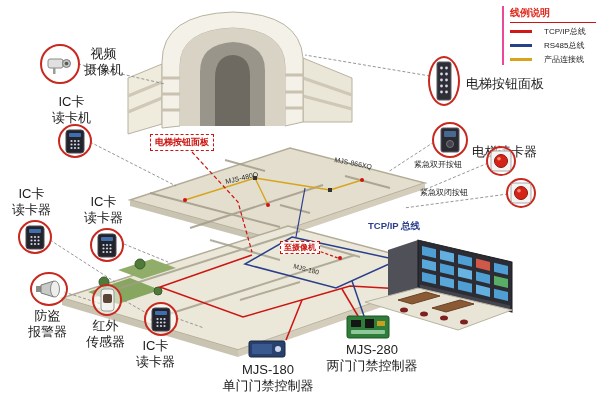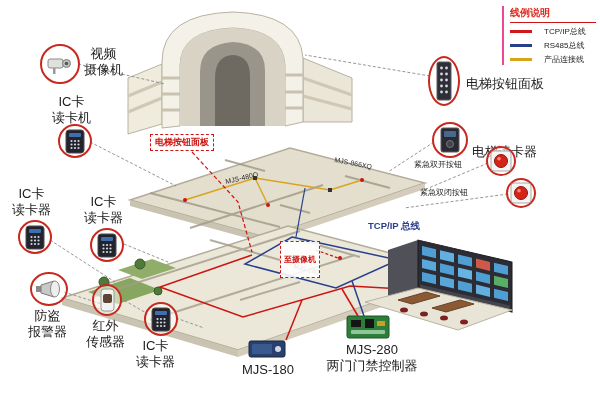--- a/index.html
+++ b/index.html
@@ -8,21 +8,21 @@
   .stage { position:relative; width:600px; height:400px; background:#ffffff; overflow:hidden; }
   .abs { position:absolute; }
   svg.scene { position:absolute; left:0; top:0; z-index:1; }
   .ui { z-index:3; }
   .lbl { font-size:13px; color:#1c1c1c; line-height:1.25; text-align:center; }
   .lbl .ln { display:block; white-space:nowrap; }
   .lbl.sm { font-size:8px; }
   .callout { border:2px solid #c8281e; border-radius:50%; display:flex; align-items:center; justify-content:center; background:rgba(255,255,255,.55); }
   .red-tag { border:1px dashed #cc1411; color:#cc1411; background:rgba(255,255,255,.88);
              font-size:9px; font-weight:bold; padding:1px 4px; white-space:nowrap; }
-  .red-tag.sm { font-size:8px; padding:12px 3px; }
+  .red-tag.sm { font-size:8px; padding:0 3px; }
   .blue-note { color:#2a3f8c; font-weight:bold; font-size:9.5px; white-space:nowrap; }
   .center-title { color:#cc1411; font-weight:bold; font-size:13px; letter-spacing:2px; white-space:nowrap; }
   .legend { width:94px; font-size:8px; color:#222; border-left:2px solid #ec4899; padding-left:6px; }
   .legend-title { color:#e0271b; font-size:10px; font-weight:bold; border-bottom:1.5px solid #cc1411; padding-bottom:2px; margin-bottom:3px; white-space:nowrap; }
   .legend-row { display:flex; align-items:center; gap:12px; margin-top:3px; }
   .legend-swatch { display:inline-block; width:22px; height:3px; flex:none; }
 </style>
 </head>
 <body>
 
@@ -339,20 +339,21 @@
 
   <div class="abs ui" style="left:248px; top:338px;">
     <svg width="38" height="22" viewBox="0 0 38 22">
       <rect x="1" y="3" width="36" height="16" rx="2" fill="#27406e" stroke="#16263f"></rect>
       <rect x="4" y="6" width="20" height="10" rx="1" fill="#3a5a8f"></rect>
       <circle cx="30" cy="11" r="3" fill="#cfd8e8"></circle>
     </svg>
   </div>
   <div class="abs ui lbl" style="left:222px; top:362px; width:92px;">
     <span class="ln">MJS-180</span>
+    <span class="ln">单门门禁控制器</span>
   </div>
 
   <div class="abs ui" style="left:346px; top:314px;">
     <svg width="44" height="26" viewBox="0 0 44 26">
       <rect x="1" y="2" width="42" height="22" rx="2" fill="#2f7d3a" stroke="#1d5426"></rect>
       <rect x="5" y="6" width="10" height="7" fill="#151515"></rect>
       <rect x="19" y="5" width="9" height="9" fill="#151515"></rect>
       <rect x="31" y="7" width="8" height="5" fill="#c8a020"></rect>
       <rect x="5" y="16" width="34" height="4" rx="1" fill="#8fc79a"></rect>
     </svg>

